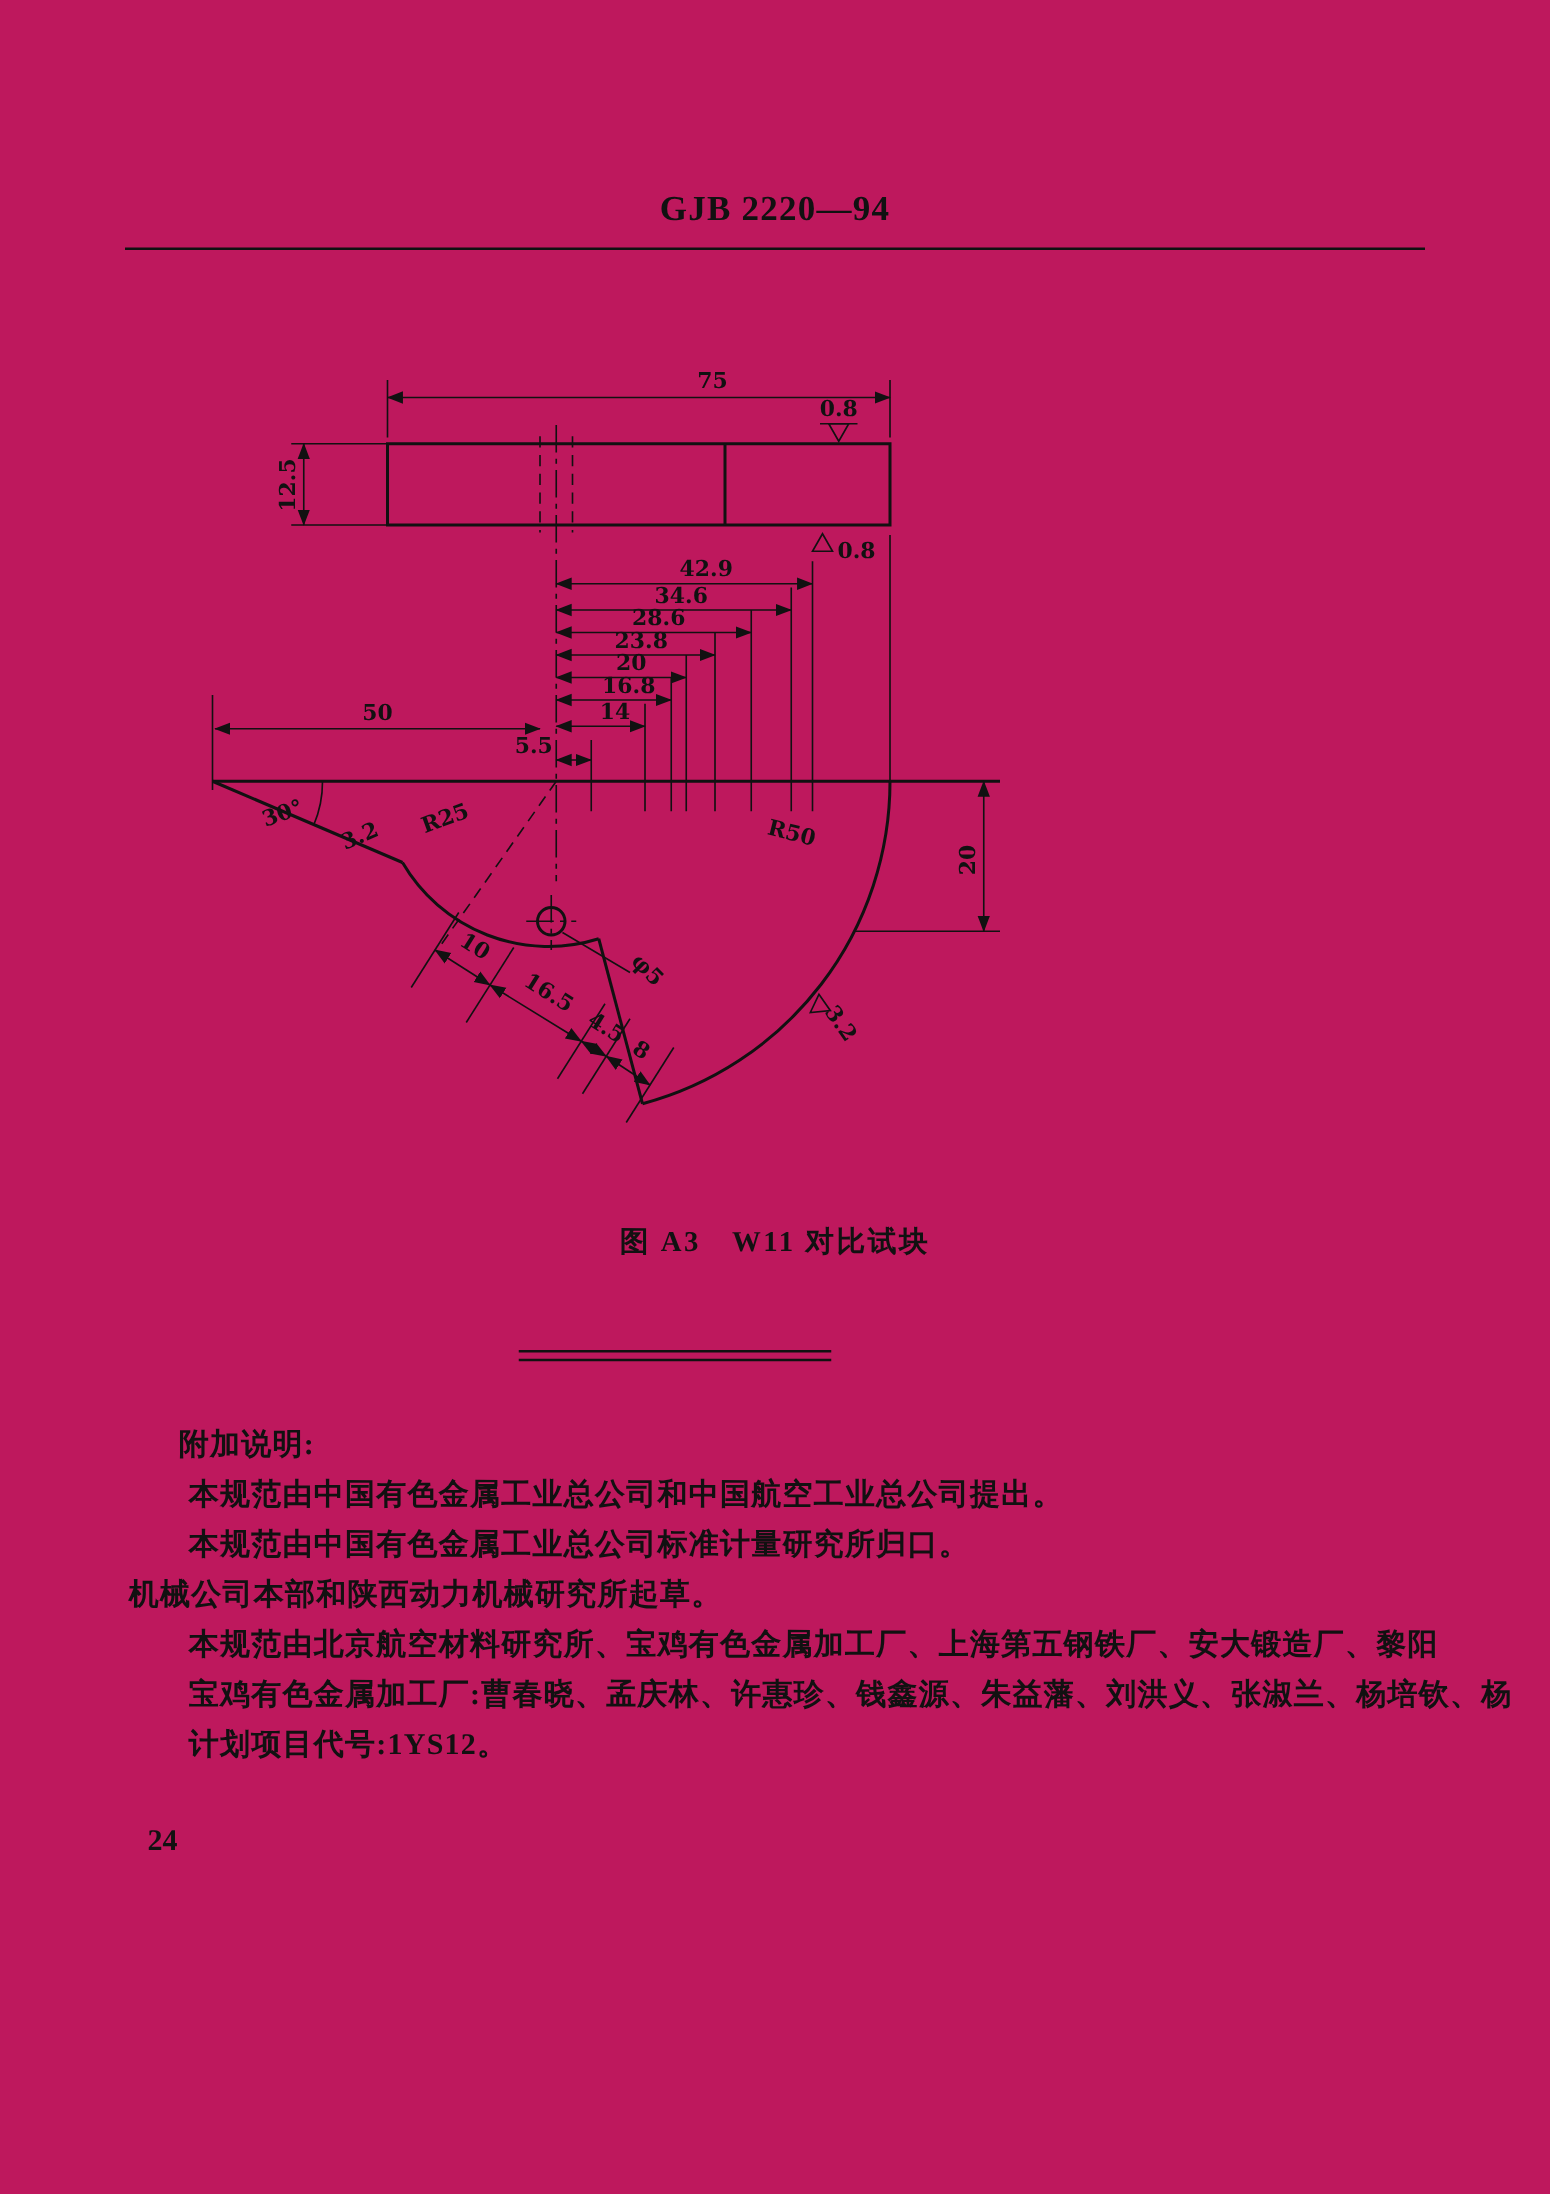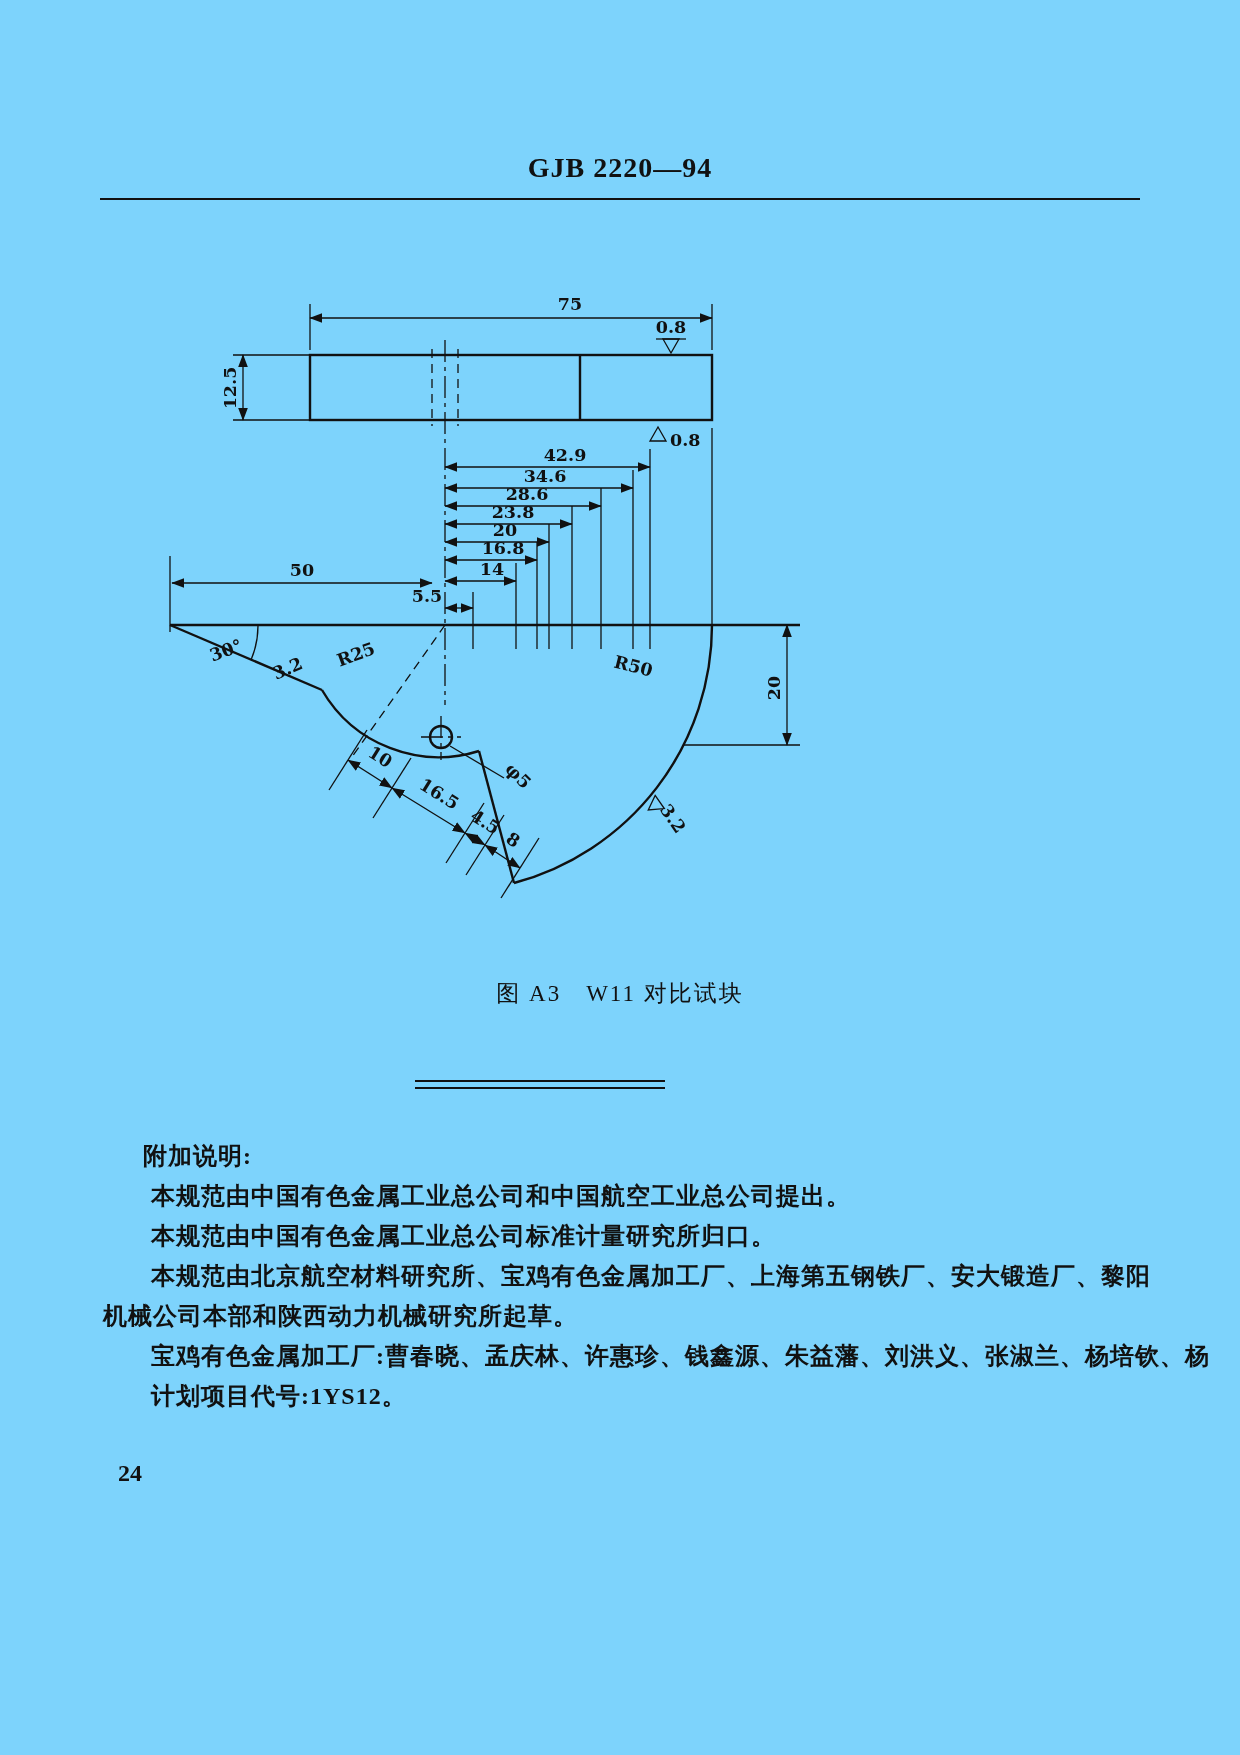--- a/index.html
+++ b/index.html
@@ -1,20 +1,20 @@
 <!DOCTYPE html>
 <html><head>
 <meta charset="utf-8">
 <style>
   html,body{margin:0;padding:0;background:#888;}
   .page{
     position:relative;
     width:1240px;height:1755px;
     margin:0 auto;
-    background:#7dd3fc;
+    background:#be185d;
     color:#111;
     overflow:hidden;
     font-family:"Liberation Serif", serif;
   }
   .header-code{
     position:absolute;top:152px;left:0;right:0;
     text-align:center;
     font-family:"Liberation Serif", serif;
     font-size:28px;font-weight:700;letter-spacing:1px;
   }
@@ -30,21 +30,21 @@
   .drawing .dim{stroke:#111;stroke-width:1.3;fill:none;marker-start:url(#arw);marker-end:url(#arw);}
   .drawing .dash{stroke-dasharray:9 6;}
   .drawing .cline{stroke-dasharray:22 5 4 5;}
   .drawing text{
     font-family:"DejaVu Serif", serif;
     font-size:17.5px;font-weight:600;fill:#111;
   }
   .fig-caption{
     position:absolute;top:978px;left:0;right:0;
     text-align:center;
-    font-size:23px;font-weight:400;letter-spacing:2px;
+    font-size:23px;font-weight:700;letter-spacing:2px;
   }
   .separator{
     position:absolute;top:1080px;left:415px;width:250px;
     height:5px;border-top:2px solid #111;border-bottom:2px solid #111;
   }
   .notes{
     position:absolute;top:1136px;left:103px;right:88px;
     font-size:24px;font-weight:600;line-height:40px;
     letter-spacing:1px;
   }
@@ -186,21 +186,21 @@
   </svg>
 
   <div class="fig-caption">图 A3　W11 对比试块</div>
 
   <div class="separator"></div>
 
   <div class="notes">
     <div class="heading">附加说明:</div>
     <div class="line indent">本规范由中国有色金属工业总公司和中国航空工业总公司提出。</div>
     <div class="line indent">本规范由中国有色金属工业总公司标准计量研究所归口。</div>
+    <div class="line">机械公司本部和陕西动力机械研究所起草。</div>
     <div class="line indent">本规范由北京航空材料研究所、宝鸡有色金属加工厂、上海第五钢铁厂、安大锻造厂、黎阳</div>
-    <div class="line">机械公司本部和陕西动力机械研究所起草。</div>
     <div class="line indent">宝鸡有色金属加工厂:曹春晓、孟庆林、许惠珍、钱鑫源、朱益藩、刘洪义、张淑兰、杨培钦、杨</div>
     <div class="line indent">计划项目代号:1YS12。</div>
   </div>
 
   <div class="page-number">24</div>
 
 </div>
 
 </body></html>

